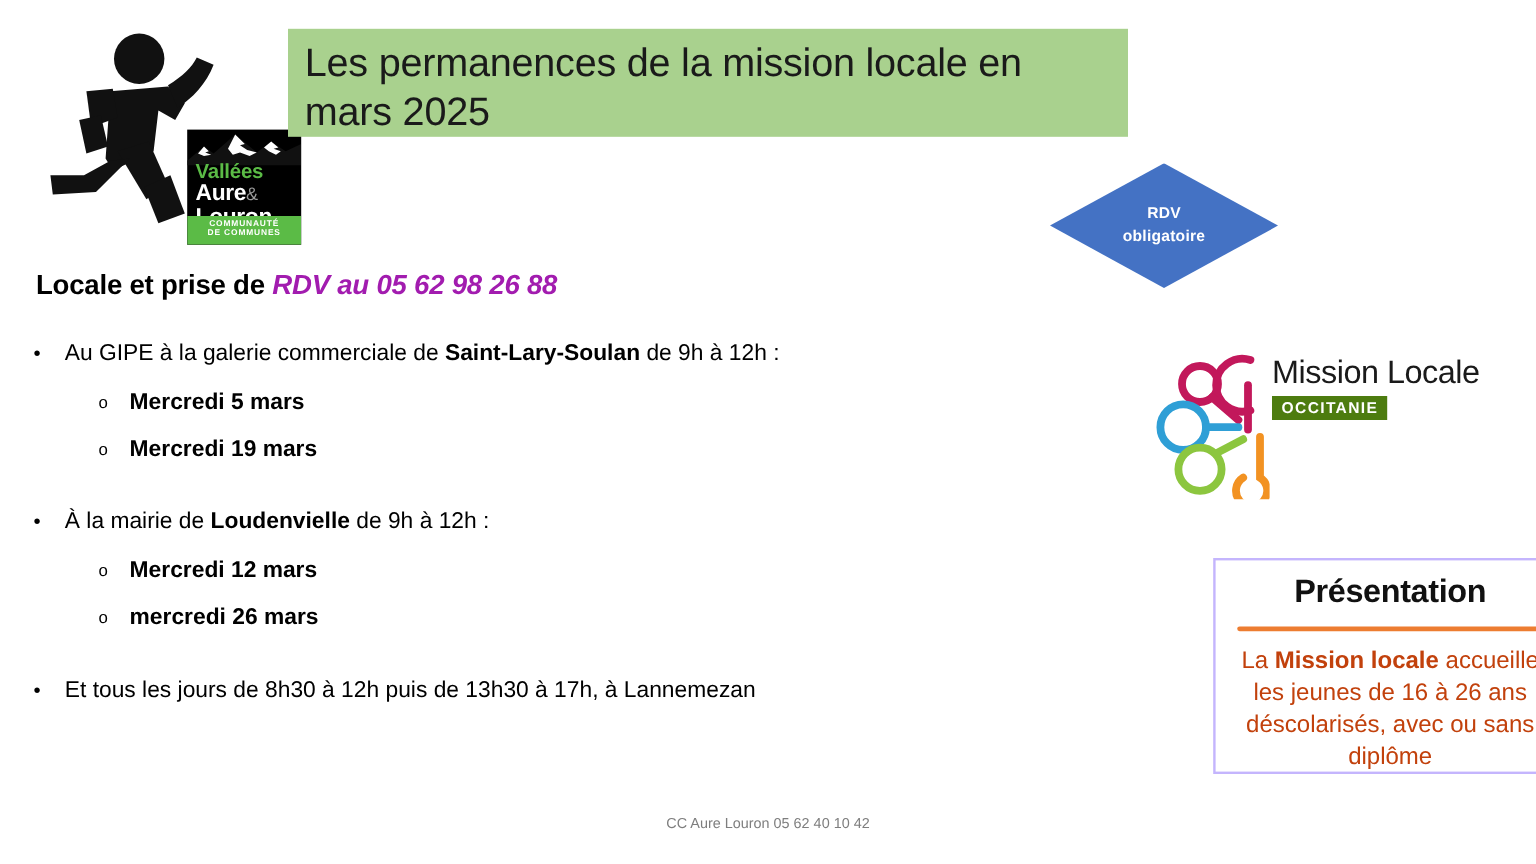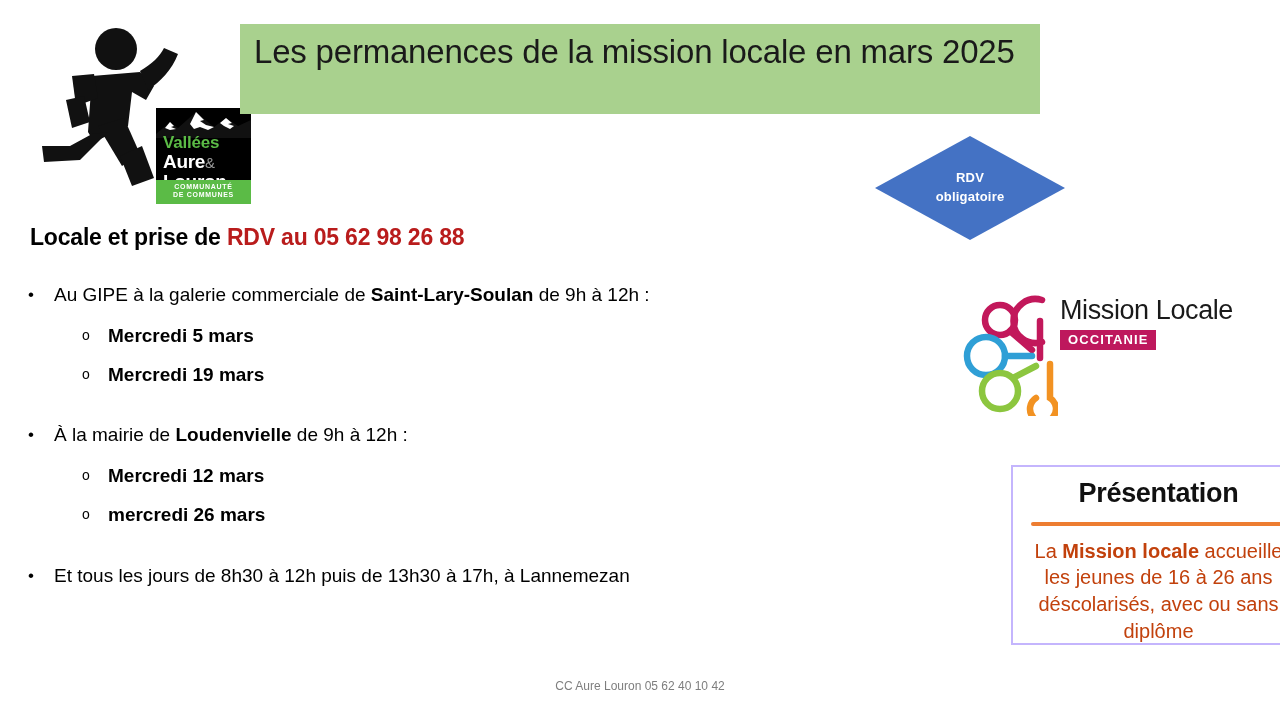--- a/index.html
+++ b/index.html
@@ -87,21 +87,21 @@
     text-align: center;
     padding: 3px 0 4px 0;
     line-height: 1.25;
   }
 
   
   #title-banner {
     position: absolute;
     left: 240px;
     top: 24px;
-    width: 800px;
+    width: 700px;
     height: 90px;
     background: #a9d18e;
     box-sizing: border-box;
     padding: 8px 14px 0 14px;
   }
   #title-banner .title-text {
     font-size: 33px;
     line-height: 1.24;
     color: #1a1a1a;
     font-weight: 400;
@@ -139,21 +139,21 @@
   
   #contact-line {
     position: absolute;
     left: 30px;
     top: 224px;
     font-size: 23px;
     font-weight: 700;
     letter-spacing: -0.2px;
     white-space: nowrap;
   }
-  #contact-line .accent { color: #b91c1c; }
+  #contact-line .accent { color: #a21caf; font-style: italic; }
 
   
   #bullet-list {
     position: absolute;
     left: 28px;
     top: 284px;
     width: 830px;
   }
   .bullet-row {
     display: flex;
@@ -216,21 +216,21 @@
   #mission-logo .ml-l2 {
     font-size: 25px;
     line-height: 1.12;
     color: #1a1a1a;
     letter-spacing: -0.6px;
     display: block;
   }
   #mission-logo .ml-badge {
     display: inline-block;
     margin-top: 5px;
-    background: #be185d;
+    background: #4d7c0f;
     color: #ffffff;
     font-size: 13px;
     font-weight: 700;
     letter-spacing: 1.1px;
     padding: 2px 8px 3px 8px;
   }
 
   
   #presentation-box {
     position: absolute;

